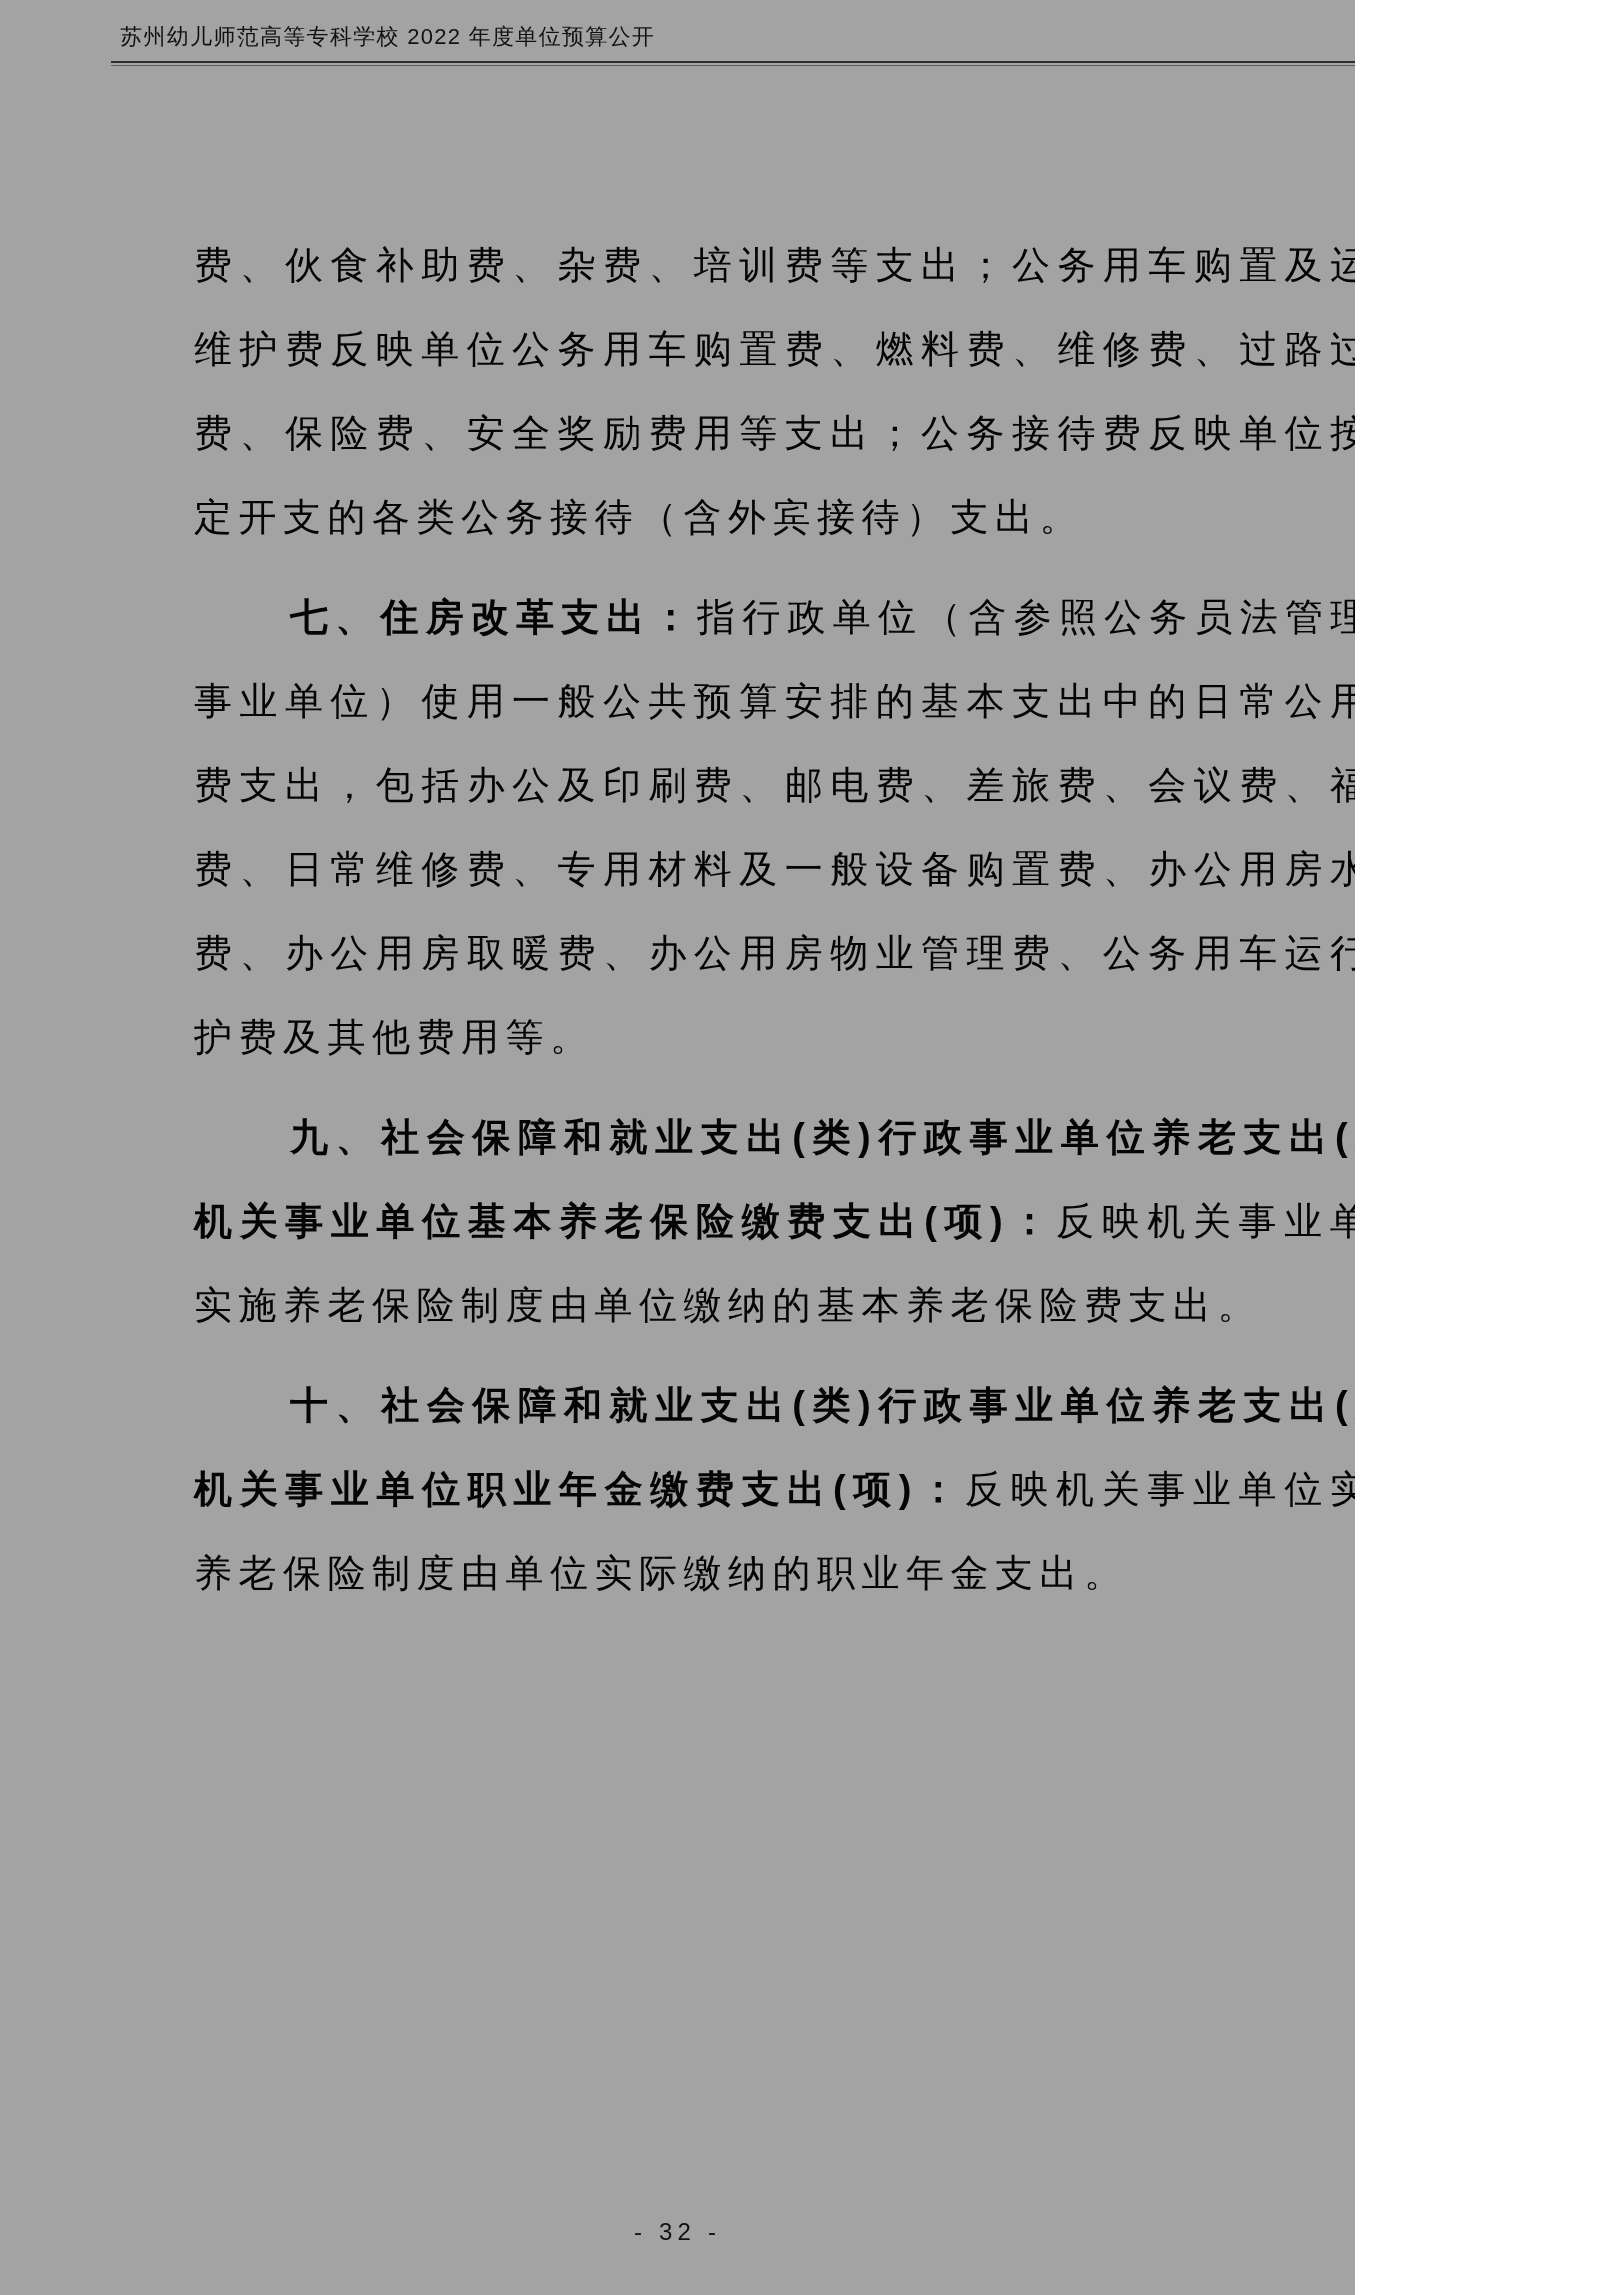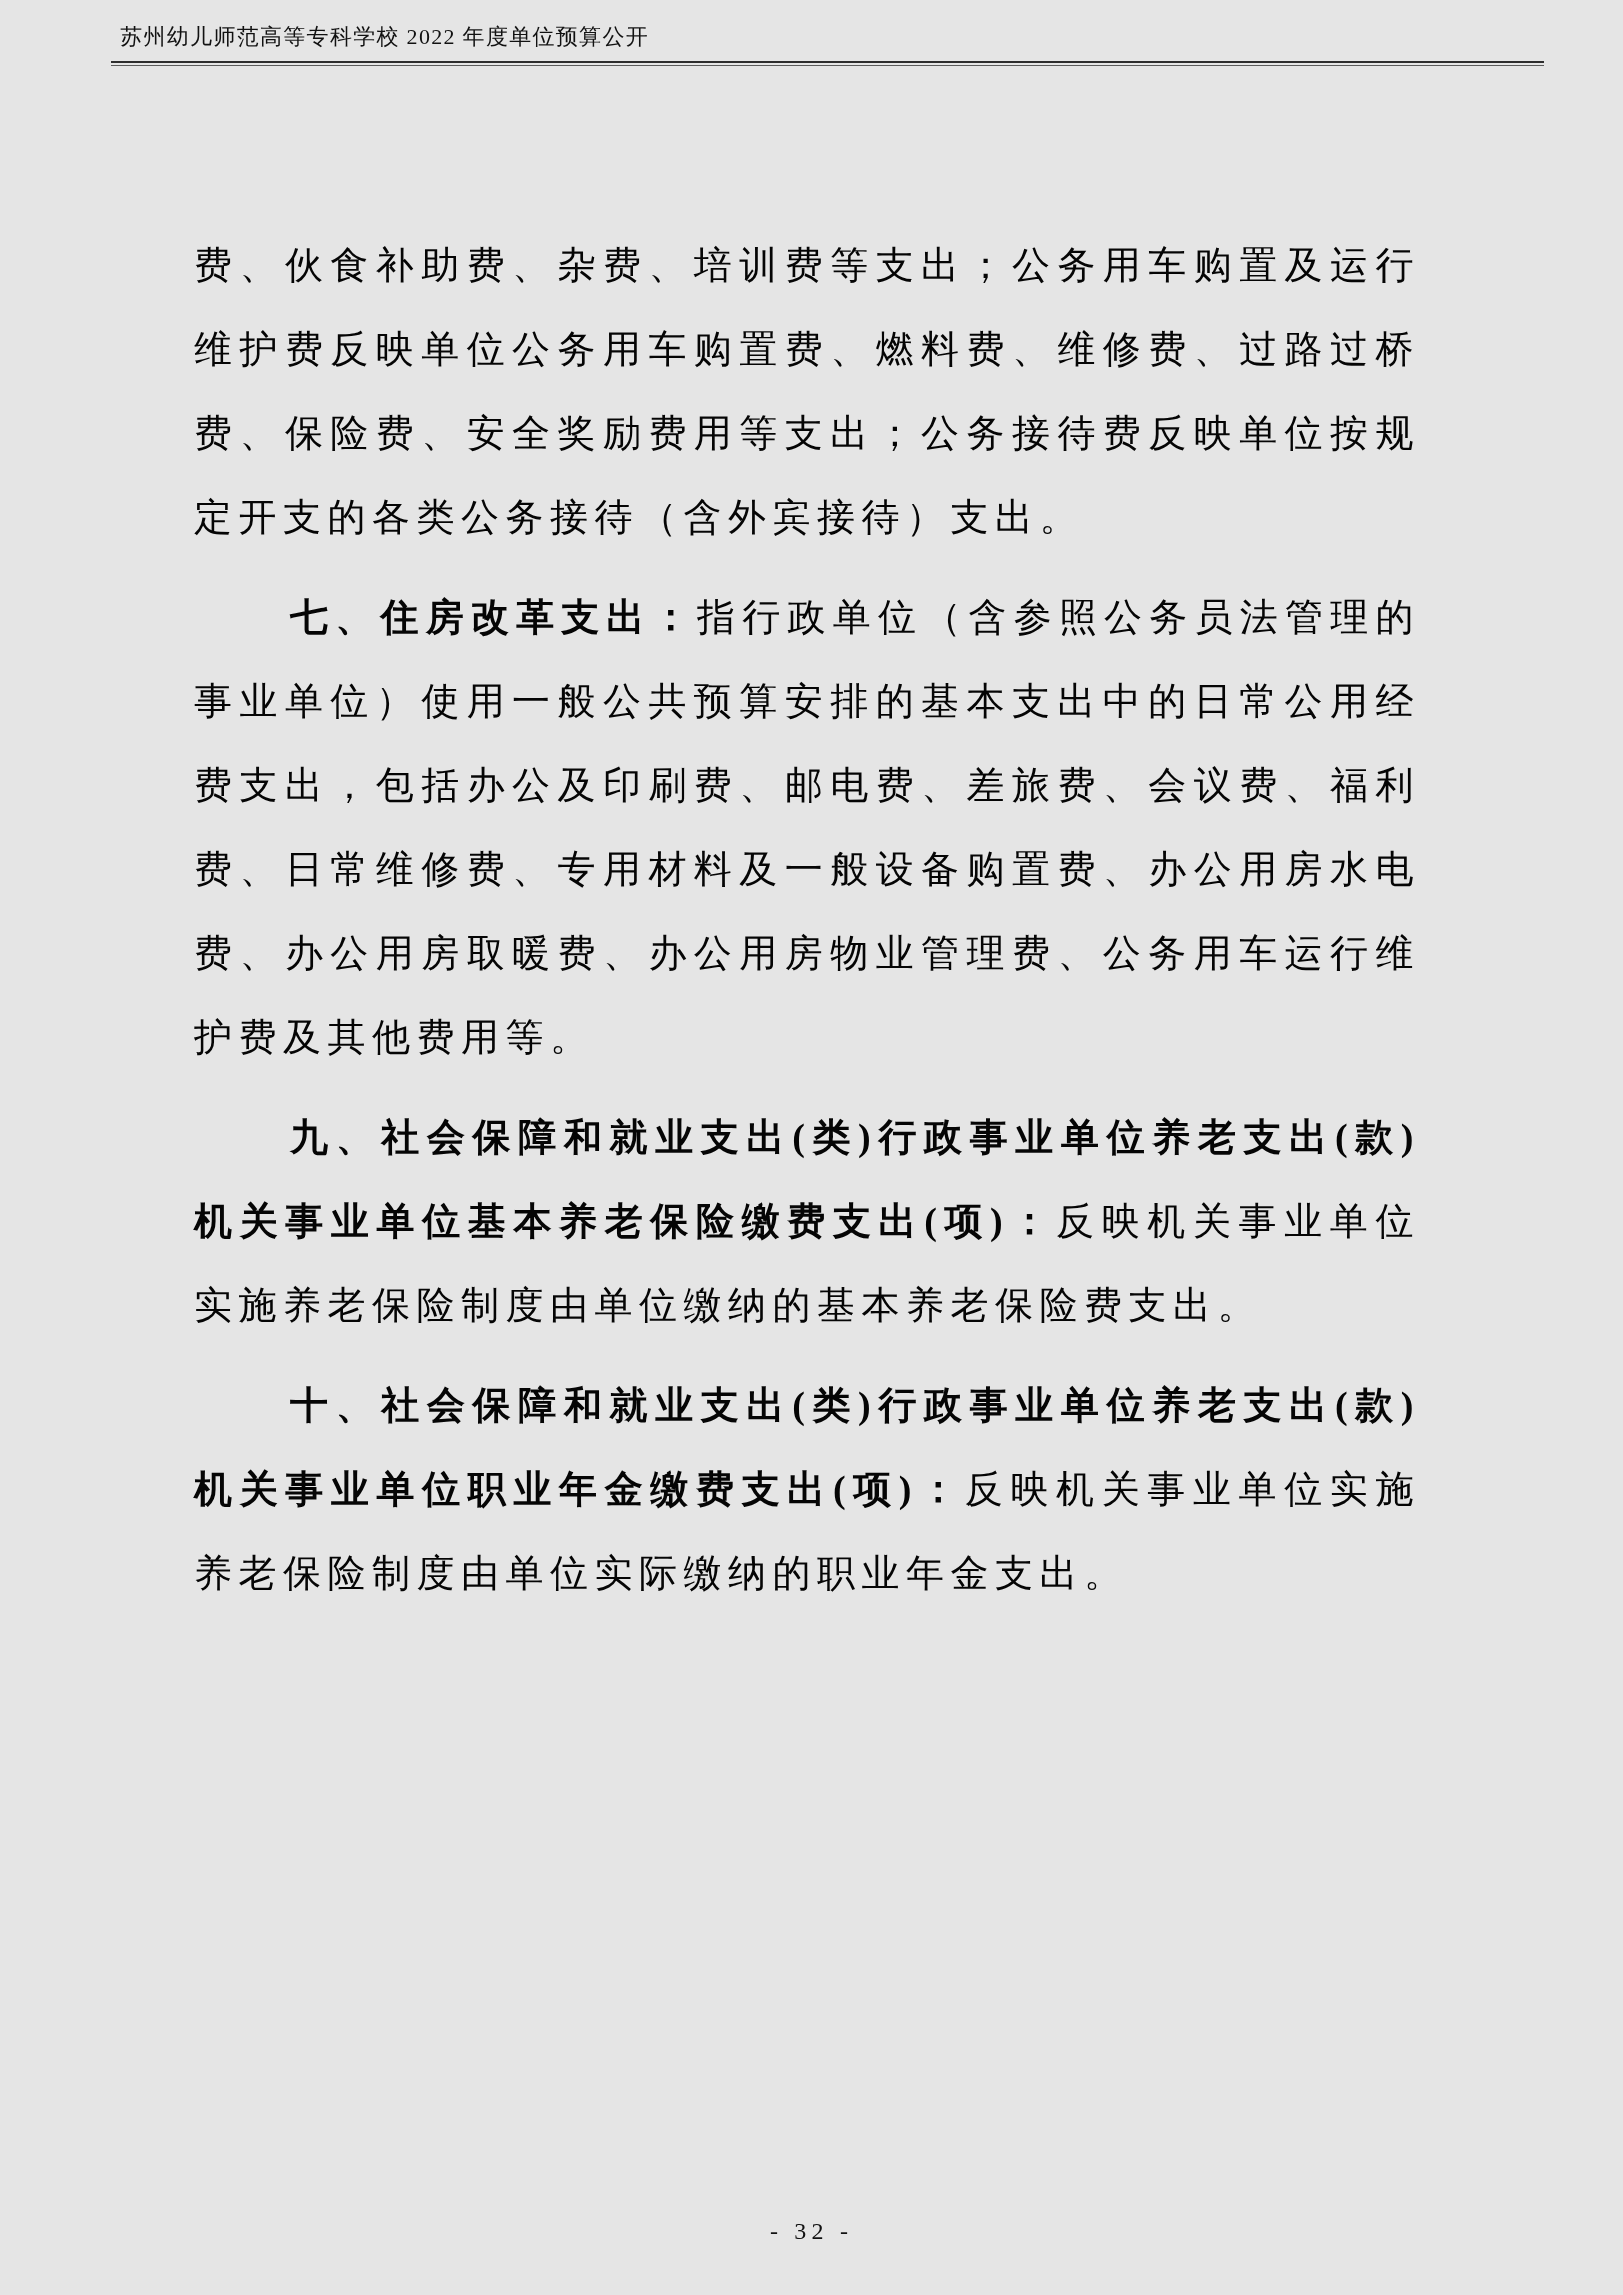--- a/index.html
+++ b/index.html
@@ -2,25 +2,25 @@
 <html style="font-size:10.5px"><head>
 <meta charset="utf-8">
 <style>
   html, body {
     margin: 0;
     padding: 0;
     background: #ffffff;
   }
   .page {
     position: relative;
-    width: 1623px;
+    width: 1355px;
     height: 2295px;
-    background: #e5e5e5;
+    background: #a3a3a3;
     color: #000000;
-    font-family: Liberation Serif, serif;
+    font-family: Liberation Sans, sans-serif;
     overflow: hidden;
   }
   .doc-header {
     position: absolute;
     left: 111px;
     top: 23.6px;
     width: 1433px;
   }
   .doc-header-title {
     display: block;

